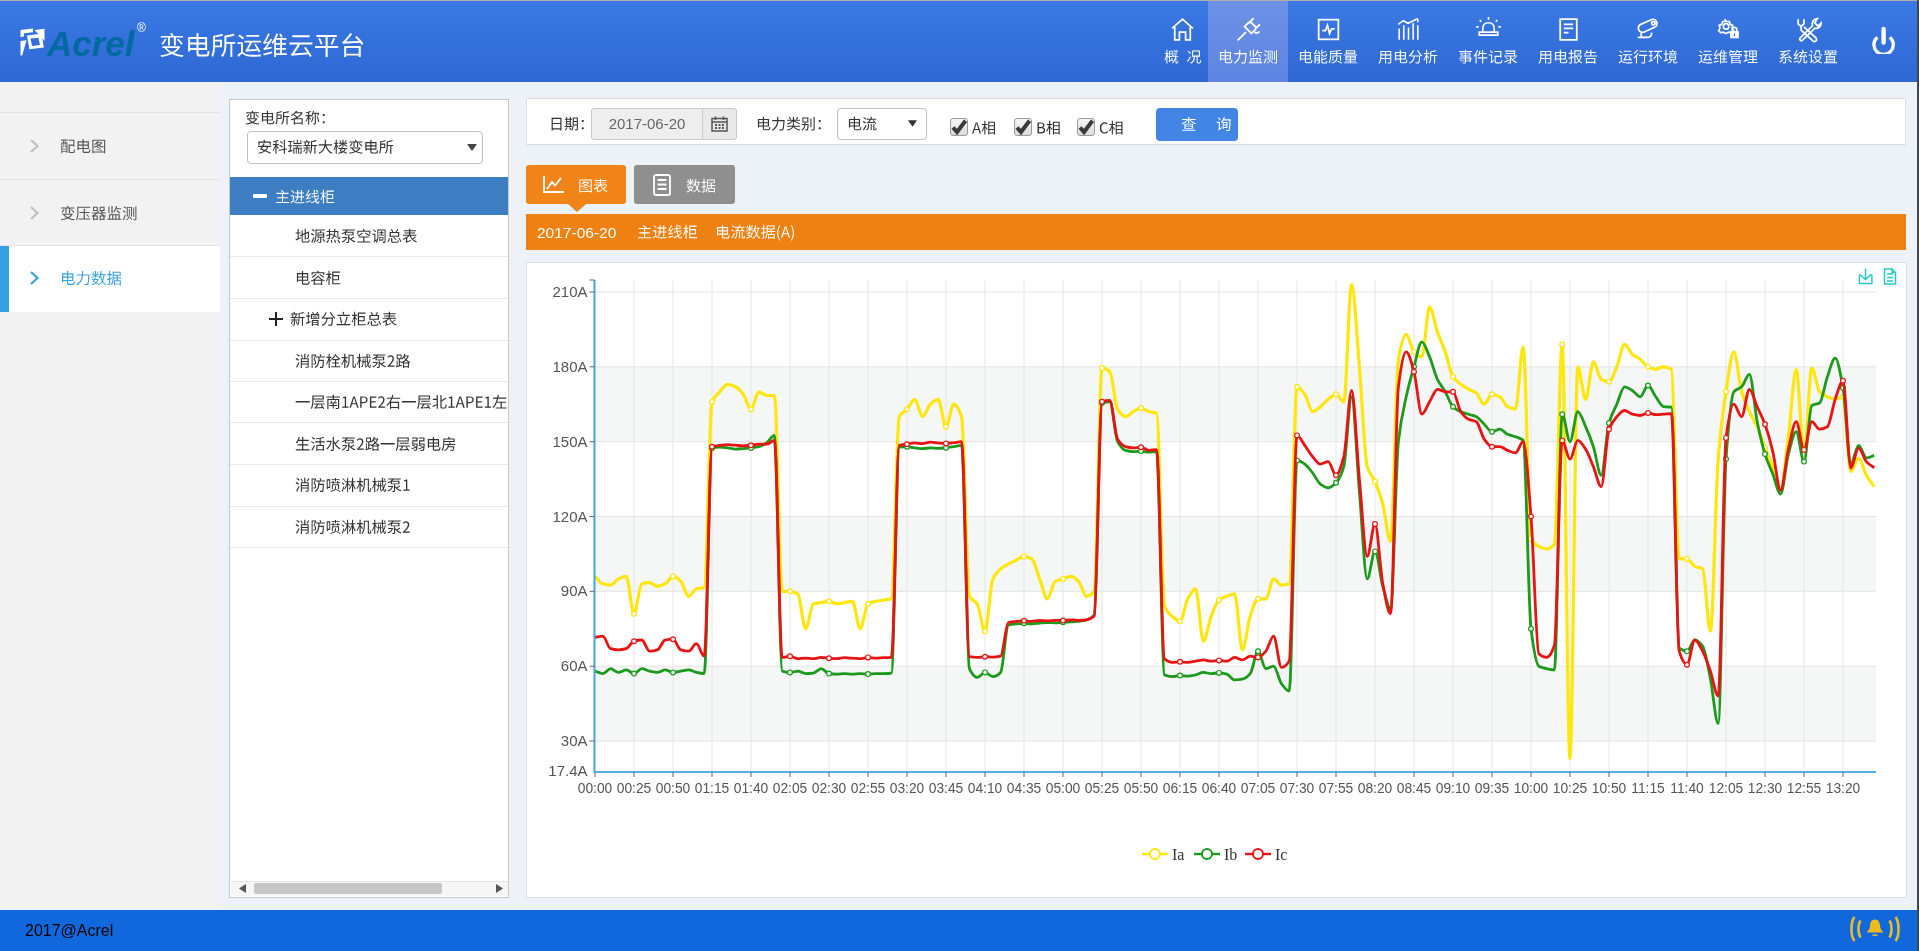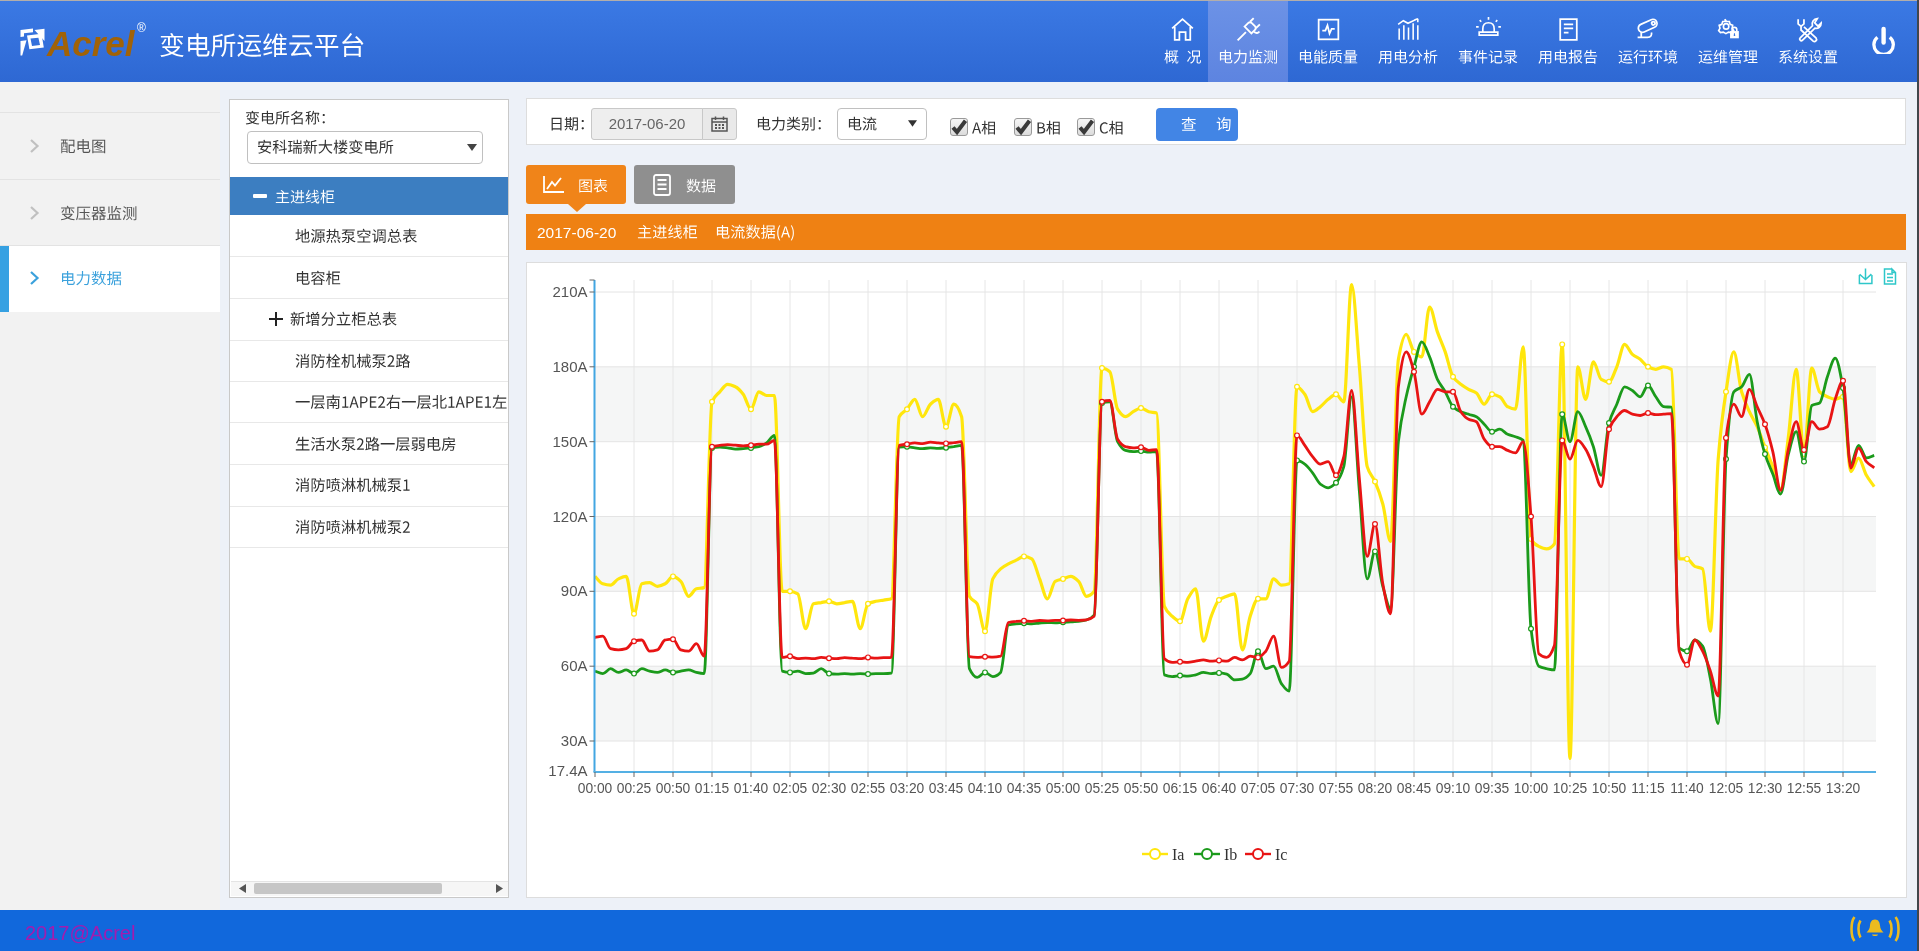--- a/index.html
+++ b/index.html
@@ -5,21 +5,21 @@
 svg{display:block}
 </style></head><body>
 <div style="position:absolute;left:0;top:0;width:1919px;height:1px;background:#b3aeaa"></div>
 <div style="position:absolute;left:0;top:1px;width:1919px;height:81px;background:linear-gradient(180deg,#3b79e4,#2e68d3)"></div>
 <svg class="abs" style="left:20px;top:25px" width="26" height="31" viewBox="0 0 26 31">
     <path d="M0.5 12 L0.5 5 L13 3.6 L13 7.2 L4 8.2 L4 11.6 Z" fill="#fff"></path>
     <path d="M14.5 5 L24.5 3.8 L24.5 16 Z" fill="#fff"></path>
     <path d="M7 10.5 L21.5 8.8 L23.8 22.5 L9.4 24.2 Z M10.5 13.6 L12 21 L20 20 L18.4 12.7 Z" fill="#fff"></path>
     <path d="M0.5 16 L6.5 15.3 L2.2 30.5 L0.5 30.5 Z" fill="#fff"></path>
   </svg>
-<div style="position:absolute;left:47px;top:24px;width:120px;height:40px;color:#a16207;font-size:35px;font-weight:bold;font-style:italic">Acrel</div>
+<div style="position:absolute;left:47px;top:24px;width:120px;height:40px;color:#0369a1;font-size:35px;font-weight:bold;font-style:italic">Acrel</div>
 <div style="position:absolute;left:137px;top:21px;color:#fff;font-size:12px">®</div>
 <svg style="position:absolute;left:159.0px;top:25.1px;width:206.4px;height:39.2px;overflow:visible" viewBox="0 -29.9 206.4 39.2">
     <path d="M5.8 -16.2C5 -14.4 3.7 -12.5 2.3 -11.3C2.7 -11.1 3.4 -10.6 3.8 -10.2C5.2 -11.6 6.6 -13.7 7.5 -15.8ZM17.8 -15.2C19.4 -13.8 21.3 -11.6 22.2 -10.2L23.7 -11.2C22.8 -12.6 20.9 -14.6 19.3 -16.1ZM11.1 -21.4C11.6 -20.7 12.1 -19.8 12.5 -19H1.8V-17.3H9V-9.5H10.9V-17.3H14.9V-9.5H16.8V-17.3H24V-19H14.6C14.3 -19.8 13.6 -21.1 13 -21.9ZM3.4 -8.7V-7H5.5C6.9 -5 8.7 -3.3 10.9 -1.9C8 -0.8 4.7 -0 1.3 0.4C1.7 0.8 2.1 1.6 2.3 2.1C6 1.5 9.7 0.6 12.9 -0.9C15.9 0.6 19.6 1.6 23.6 2.1C23.8 1.6 24.3 0.9 24.7 0.4C21 0 17.7 -0.7 14.9 -1.9C17.5 -3.4 19.8 -5.4 21.2 -8L20 -8.8L19.7 -8.7ZM7.6 -7H18.3C17 -5.3 15.1 -3.9 12.9 -2.8C10.7 -3.9 9 -5.3 7.6 -7Z M37.5 -10.5V-6.8H31.1V-10.5ZM39.5 -10.5H46.1V-6.8H39.5ZM37.5 -12.3H31.1V-16H37.5ZM39.5 -12.3V-16H46.1V-12.3ZM29.1 -17.9V-3.3H31.1V-4.9H37.5V-2.2C37.5 0.8 38.3 1.6 41.2 1.6C41.8 1.6 46.2 1.6 46.9 1.6C49.7 1.6 50.3 0.3 50.6 -3.7C50 -3.8 49.2 -4.2 48.7 -4.5C48.5 -1.2 48.2 -0.3 46.8 -0.3C45.9 -0.3 42.1 -0.3 41.3 -0.3C39.8 -0.3 39.5 -0.6 39.5 -2.1V-4.9H48.1V-17.9H39.5V-21.6H37.5V-17.9Z M65.4 -19.1V-10.5C65.4 -6.9 65.1 -2.3 62 0.8C62.4 1.1 63.2 1.7 63.5 2.1C66.8 -1.2 67.4 -6.6 67.4 -10.5V-11.1H71.4V2H73.3V-11.1H76.3V-12.9H67.4V-17.6C70.3 -18.1 73.6 -18.8 75.8 -19.7L74.5 -21.4C72.4 -20.4 68.6 -19.6 65.4 -19.1ZM56 -9.3V-10.1V-13.4H61.1V-9.3ZM63 -21.1C60.9 -20.2 57.2 -19.5 54.1 -19.1V-10.1C54.1 -6.7 54 -2.3 52.3 0.9C52.8 1.1 53.6 1.8 53.9 2.1C55.4 -0.6 55.9 -4.3 56 -7.6H63V-15.2H56V-17.7C58.9 -18 62.1 -18.6 64.2 -19.5Z M87.2 -20V-18.2H100.2V-20ZM79.2 -19C80.7 -18 82.7 -16.5 83.7 -15.6L85.1 -17C84 -17.9 81.9 -19.3 80.4 -20.3ZM87.1 -3.1C87.8 -3.4 89 -3.5 98.7 -4.4L99.7 -2.4L101.4 -3.3C100.4 -5.3 98.3 -8.6 96.8 -11.1L95.2 -10.4C96 -9.1 96.9 -7.5 97.8 -6L89.2 -5.4C90.6 -7.4 92 -9.9 93 -12.3H102V-14.2H85.5V-12.3H90.7C89.7 -9.7 88.3 -7.2 87.8 -6.5C87.3 -5.7 86.9 -5.1 86.4 -5C86.6 -4.5 87 -3.5 87.1 -3.1ZM83.9 -12.6H78.5V-10.8H82V-2.6C80.9 -2.1 79.6 -1 78.4 0.4L79.7 2.2C81 0.5 82.3 -1.1 83.1 -1.1C83.7 -1.1 84.6 -0.2 85.7 0.4C87.5 1.5 89.6 1.8 92.8 1.8C95.6 1.8 100 1.7 101.8 1.6C101.8 1 102.1 0 102.3 -0.5C99.7 -0.3 95.8 -0.1 92.9 -0.1C90 -0.1 87.8 -0.2 86.1 -1.3C85.1 -1.9 84.4 -2.5 83.9 -2.7Z M104.4 -1.4 104.7 0.5C107.1 -0.2 110.3 -0.9 113.3 -1.7L113.1 -3.4C109.9 -2.6 106.6 -1.8 104.4 -1.4ZM120.2 -20.9C120.9 -19.7 121.7 -18.2 122 -17.2L123.7 -18C123.4 -18.9 122.6 -20.4 121.9 -21.5ZM104.8 -10.9C105.2 -11.1 105.8 -11.2 108.9 -11.7C107.8 -10 106.8 -8.6 106.3 -8.1C105.5 -7.2 105 -6.5 104.4 -6.4C104.6 -5.9 104.9 -5.1 105 -4.7C105.5 -5 106.4 -5.3 112.6 -6.5C112.6 -6.9 112.6 -7.6 112.7 -8.1L107.6 -7.2C109.6 -9.6 111.6 -12.5 113.2 -15.4L111.7 -16.3C111.2 -15.3 110.6 -14.3 110 -13.3L106.6 -13C108.2 -15.2 109.6 -18.1 110.7 -20.8L109 -21.6C108 -18.5 106.2 -15.1 105.6 -14.3C105.1 -13.4 104.6 -12.8 104.2 -12.7C104.4 -12.2 104.7 -11.3 104.8 -10.9ZM121.2 -10.2V-6.9H117V-10.2ZM117.3 -21.5C116.4 -18.6 114.6 -14.8 112.5 -12.4C112.8 -12 113.3 -11.2 113.5 -10.7C114.1 -11.4 114.7 -12.2 115.2 -13V2.1H117V0.2H127.9V-1.6H123V-5.1H126.9V-6.9H123V-10.2H126.9V-12H123V-15.2H127.5V-17H117.5C118.1 -18.3 118.7 -19.7 119.2 -21ZM121.2 -12H117V-15.2H121.2ZM121.2 -5.1V-1.6H117V-5.1Z M133.3 -19.6V-17.6H150.7V-19.6ZM132.6 1.1C133.7 0.7 135.2 0.6 149.4 -0.6C150 0.4 150.6 1.3 151 2.1L152.8 1.1C151.5 -1.4 148.9 -5.1 146.8 -8L145 -7.1C146 -5.7 147.2 -4.1 148.2 -2.4L135.3 -1.4C137.3 -3.9 139.4 -7.1 141.2 -10.3H153.4V-12.3H130.4V-10.3H138.5C136.8 -7 134.7 -3.8 133.9 -2.9C133.1 -1.9 132.5 -1.2 131.9 -1C132.2 -0.4 132.5 0.7 132.6 1.1Z M159.3 -16.3C160.3 -14.3 161.3 -11.8 161.7 -10.3L163.5 -10.9C163.1 -12.4 162.1 -14.9 161 -16.8ZM174.3 -16.9C173.6 -15 172.4 -12.4 171.5 -10.8L173.1 -10.2C174.2 -11.8 175.4 -14.2 176.3 -16.3ZM156.1 -9V-7H166.6V2H168.7V-7H179.3V-9H168.7V-18H177.8V-19.9H157.5V-18H166.6V-9Z M185.2 -8.8V2H187.2V0.6H199.7V2H201.8V-8.8ZM187.2 -1.2V-7H199.7V-1.2ZM183.9 -11C184.9 -11.4 186.4 -11.4 201.2 -12.2C201.9 -11.4 202.4 -10.7 202.8 -10L204.5 -11.2C203.1 -13.4 200.1 -16.5 197.6 -18.8L196.1 -17.7C197.3 -16.6 198.6 -15.2 199.8 -13.9L186.6 -13.3C188.9 -15.4 191.2 -18.1 193.2 -20.9L191.3 -21.8C189.3 -18.6 186.3 -15.3 185.3 -14.4C184.4 -13.6 183.8 -13 183.2 -12.9C183.4 -12.4 183.7 -11.4 183.9 -11Z" fill="#ffffff"></path>
   </svg>
 <svg class="abs" style="left:1168px;top:15px" width="29" height="29" viewBox="0 0 28 28" fill="none" stroke="#fff" stroke-width="1.7">
     <path d="M4 13 L14 4 L24 13 M6.5 11.5 V24 H11 V16.5 H17 V24 H21.5 V11.5"></path>
   </svg>
 <svg style="position:absolute;left:1164.2px;top:44.6px;width:37.5px;height:22.8px;overflow:visible" viewBox="0 -17.4 37.5 22.8">
     <path d="M9.3 -5.4C9.5 -5.5 9.9 -5.6 10.4 -5.6H11.1C10.7 -3.4 9.7 -1.2 7.8 0.7C8.1 0.8 8.4 1.1 8.6 1.2C10 -0.2 10.9 -1.8 11.5 -3.4V-0.3C11.5 0.4 11.5 0.6 11.7 0.8C11.9 1 12.2 1 12.5 1C12.7 1 13 1 13.2 1C13.4 1 13.7 1 13.8 0.9C14 0.7 14.1 0.5 14.2 0.3C14.3 -0 14.3 -0.9 14.3 -1.6C14.1 -1.7 13.8 -1.8 13.7 -2C13.7 -1.2 13.7 -0.6 13.6 -0.3C13.6 -0.1 13.5 -0 13.5 0C13.4 0.1 13.3 0.1 13.1 0.1C13 0.1 12.8 0.1 12.7 0.1C12.6 0.1 12.5 0.1 12.5 0C12.4 -0 12.4 -0.1 12.4 -0.2V-4.8H11.9L12.1 -5.6H14.3V-6.5H12.3C12.5 -8.1 12.6 -9.6 12.6 -10.8H14V-11.8H9.3V-10.8H11.7C11.7 -9.6 11.6 -8.1 11.3 -6.5H10.2C10.4 -7.5 10.7 -9.2 10.8 -9.9H9.9C9.8 -9.2 9.5 -7 9.3 -6.7C9.3 -6.4 9.2 -6.3 9 -6.3C9.1 -6.1 9.3 -5.6 9.3 -5.4ZM7.8 -8.2V-6.4H6V-8.2ZM7.8 -9H6V-10.8H7.8ZM5.1 -0.1C5.2 -0.4 5.6 -0.6 8.1 -2.1C8.2 -1.8 8.3 -1.5 8.4 -1.2L9.2 -1.6C9 -2.4 8.4 -3.7 7.9 -4.6L7.1 -4.3C7.3 -3.9 7.5 -3.4 7.7 -2.9L6 -1.9V-5.4H8.7V-11.7H5.1V-2.2C5.1 -1.6 4.7 -1.1 4.5 -0.9C4.7 -0.7 5 -0.3 5.1 -0.1ZM2.4 -12.6V-9.4H0.8V-8.4H2.3C2 -6.3 1.2 -3.9 0.4 -2.6C0.6 -2.3 0.9 -1.9 1 -1.6C1.5 -2.5 2 -3.7 2.4 -5.1V1.2H3.4V-6.2C3.7 -5.6 4.1 -4.8 4.2 -4.4L4.9 -5.3C4.7 -5.7 3.7 -7.3 3.4 -7.8V-8.4H4.7V-9.4H3.4V-12.6Z M23.6 -11C24.5 -10.3 25.6 -9.2 26.1 -8.4L26.9 -9.2C26.4 -10 25.3 -11 24.3 -11.7ZM23.1 -1.3 24 -0.5C24.9 -1.9 26 -3.9 26.9 -5.5L26.1 -6.2C25.2 -4.5 23.9 -2.5 23.1 -1.3ZM29.1 -10.8H34.8V-6.8H29.1ZM28 -11.9V-5.7H29.7C29.6 -2.7 29.1 -0.7 26.1 0.3C26.4 0.5 26.7 0.9 26.9 1.2C30 -0 30.7 -2.2 30.9 -5.7H32.6V-0.6C32.6 0.6 32.9 1 34.1 1C34.3 1 35.4 1 35.6 1C36.6 1 36.9 0.4 37 -1.9C36.7 -2 36.3 -2.2 36 -2.4C36 -0.4 35.9 -0 35.5 -0C35.3 -0 34.4 -0 34.2 -0C33.8 -0 33.7 -0.1 33.7 -0.6V-5.7H36V-11.9Z" fill="#ffffff"></path>
   </svg>
@@ -483,19 +483,19 @@
     <circle cx="731.0" cy="591" r="5" fill="#fff" stroke="#e81414" stroke-width="2"></circle>
     <text x="748.0" y="596.5" font-size="16" fill="#333" font-family="Liberation Serif,serif">Ic</text>
     <g fill="none" stroke="#2ec7c9" stroke-width="1.5">
       <path d="M1338.5 5.5 V16 M1332.6 11.3 L1338.5 16.6 L1344.4 11.1"></path>
       <path d="M1332.4 12.1 V20.6 H1344.9 V12.1"></path>
       <path d="M1365 6 H1357.5 V21 H1368.5 V9.5 L1365 6 L1365 9.5 L1368.5 9.5"></path>
       <path d="M1360 11 H1366 M1360 14.5 H1366 M1360 18 H1366"></path>
     </g>
   </svg>
 <div style="position:absolute;left:0;top:910px;width:1919px;height:41px;background:#1168dc"></div>
-<div style="position:absolute;left:25px;top:922px;color:#a21caf;font-size:20px">2017@Acrel</div>
+<div style="position:absolute;left:25px;top:922px;color:#000000;font-size:16px">2017@Acrel</div>
 <svg class="abs" style="left:1850px;top:915px" width="50" height="32" viewBox="0 0 50 32" fill="none" stroke="#ecbb1f" stroke-width="2.6">
     <path d="M4.5 2 C0.5 7 0.5 21 4.5 26 M10.5 5.5 C7.8 9.5 7.8 18.5 10.5 22.5"></path>
     <path d="M45.5 2 C49.5 7 49.5 21 45.5 26 M39.5 5.5 C42.2 9.5 42.2 18.5 39.5 22.5"></path>
     <path d="M25 4.5 C21.5 4.5 20.2 7.5 20 10.5 C19.8 14 18.5 15.5 16.5 17.5 L33.5 17.5 C31.5 15.5 30.2 14 30 10.5 C29.8 7.5 28.5 4.5 25 4.5 Z" fill="#ecbb1f" stroke="none"></path>
     <path d="M22 19.5 C22.3 21.5 27.7 21.5 28 19.5 Z" fill="#ecbb1f" stroke="none"></path>
   </svg>
 <div style="position:absolute;left:1917px;top:0;width:2px;height:951px;background:#41464b"></div>
 </body></html>

